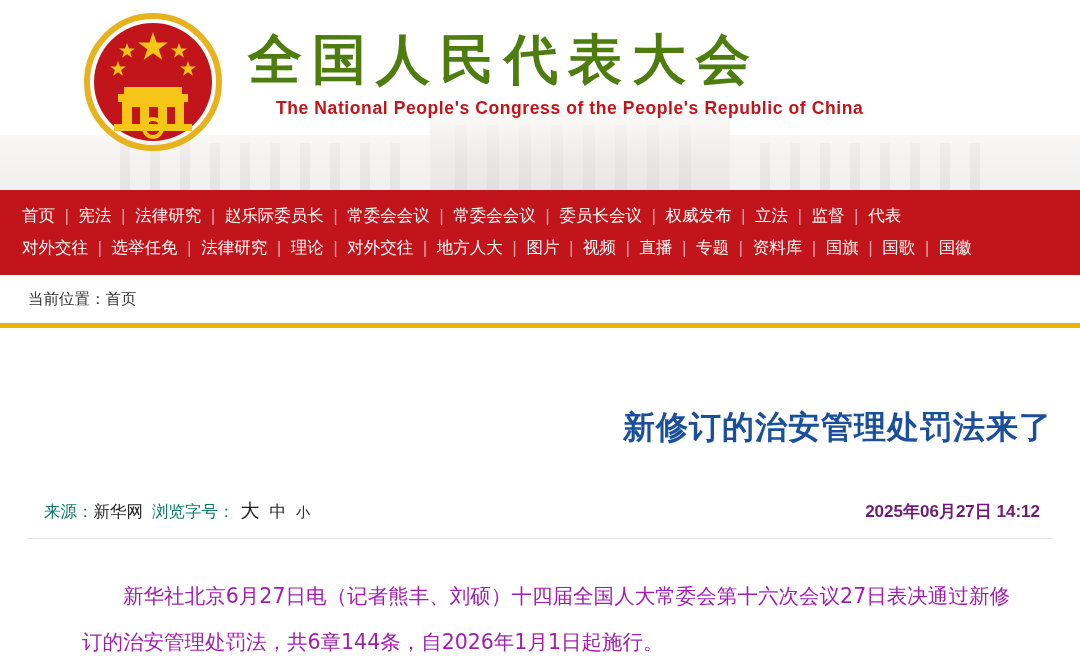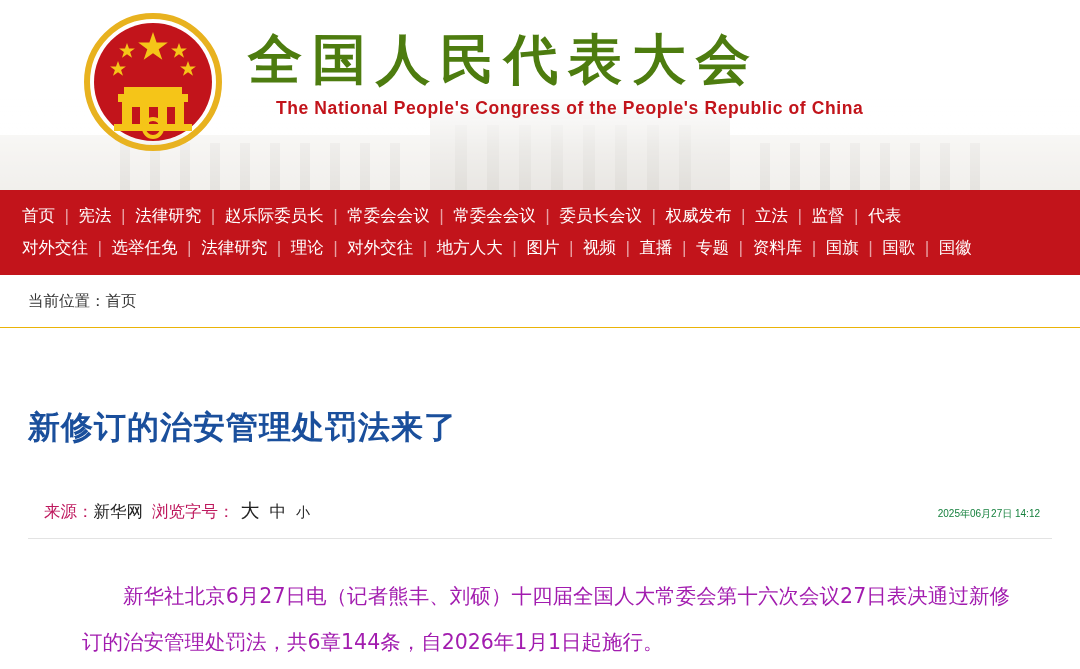--- a/index.html
+++ b/index.html
@@ -80,67 +80,68 @@
   .nav-sep {
     color: #e8a0a3;
     padding: 0 9px;
     white-space: nowrap;
   }
 
   
   .breadcrumb {
     width: 1080px;
     height: 53px;
-    border-bottom: 1px solid #eab308;
+    border-bottom: 5px solid #eab308;
     display: flex;
     align-items: center;
     padding-left: 28px;
     font-family: "DejaVu Sans", "Liberation Sans", sans-serif;
     font-size: 15.5px;
     color: #333333;
   }
   .breadcrumb .crumb-link { color: #333333; text-decoration: none; }
 
   
   .article {
     width: 1080px;
     padding: 0 28px;
   }
   .headline {
-    text-align: left;
+    text-align: right;
     font-family: Liberation Serif, serif;
     font-size: 32px;
     font-weight: bold;
     color: #1a4f9c;
     letter-spacing: 1px;
     margin-top: 78px;
   }
   .meta {
     margin-top: 48px;
     display: flex;
     align-items: baseline;
     justify-content: space-between;
     font-family: "DejaVu Sans", "Liberation Sans", sans-serif;
     font-size: 16.5px;
     color: #222222;
     padding: 0 12px 0 16px;
   }
   .meta-left { display: flex; align-items: baseline; gap: 0; white-space: nowrap; }
-  .meta-left .label { color: #be185d; }
+  .meta-left .label { color: #0f766e; }
   .meta-left .src { margin-right: 9px; }
   .fontsize-group { display: inline-flex; align-items: baseline; gap: 10px; margin-left: 6px; }
   .fs-opt { cursor: pointer; color: #222; }
   .fs-big { font-size: 19px; }
   .fs-mid { font-size: 16.5px; }
   .fs-small { font-size: 14px; }
   .meta-right {
     font-family: "Liberation Sans", sans-serif;
-    font-size: 10px;
-    color: #15803d;
-    white-space: nowrap;
+    font-size: 17px;
+    color: #701a75;
+    white-space: nowrap;
+    font-weight: bold;
   }
   .meta-divider {
     margin-top: 14px;
     border-bottom: 1px solid #e3e3e3;
     width: 100%;
   }
   .body-text {
     margin-top: 34px;
     padding: 0 42px 0 54px;
     font-family: "DejaVu Sans", "Liberation Serif", serif;

